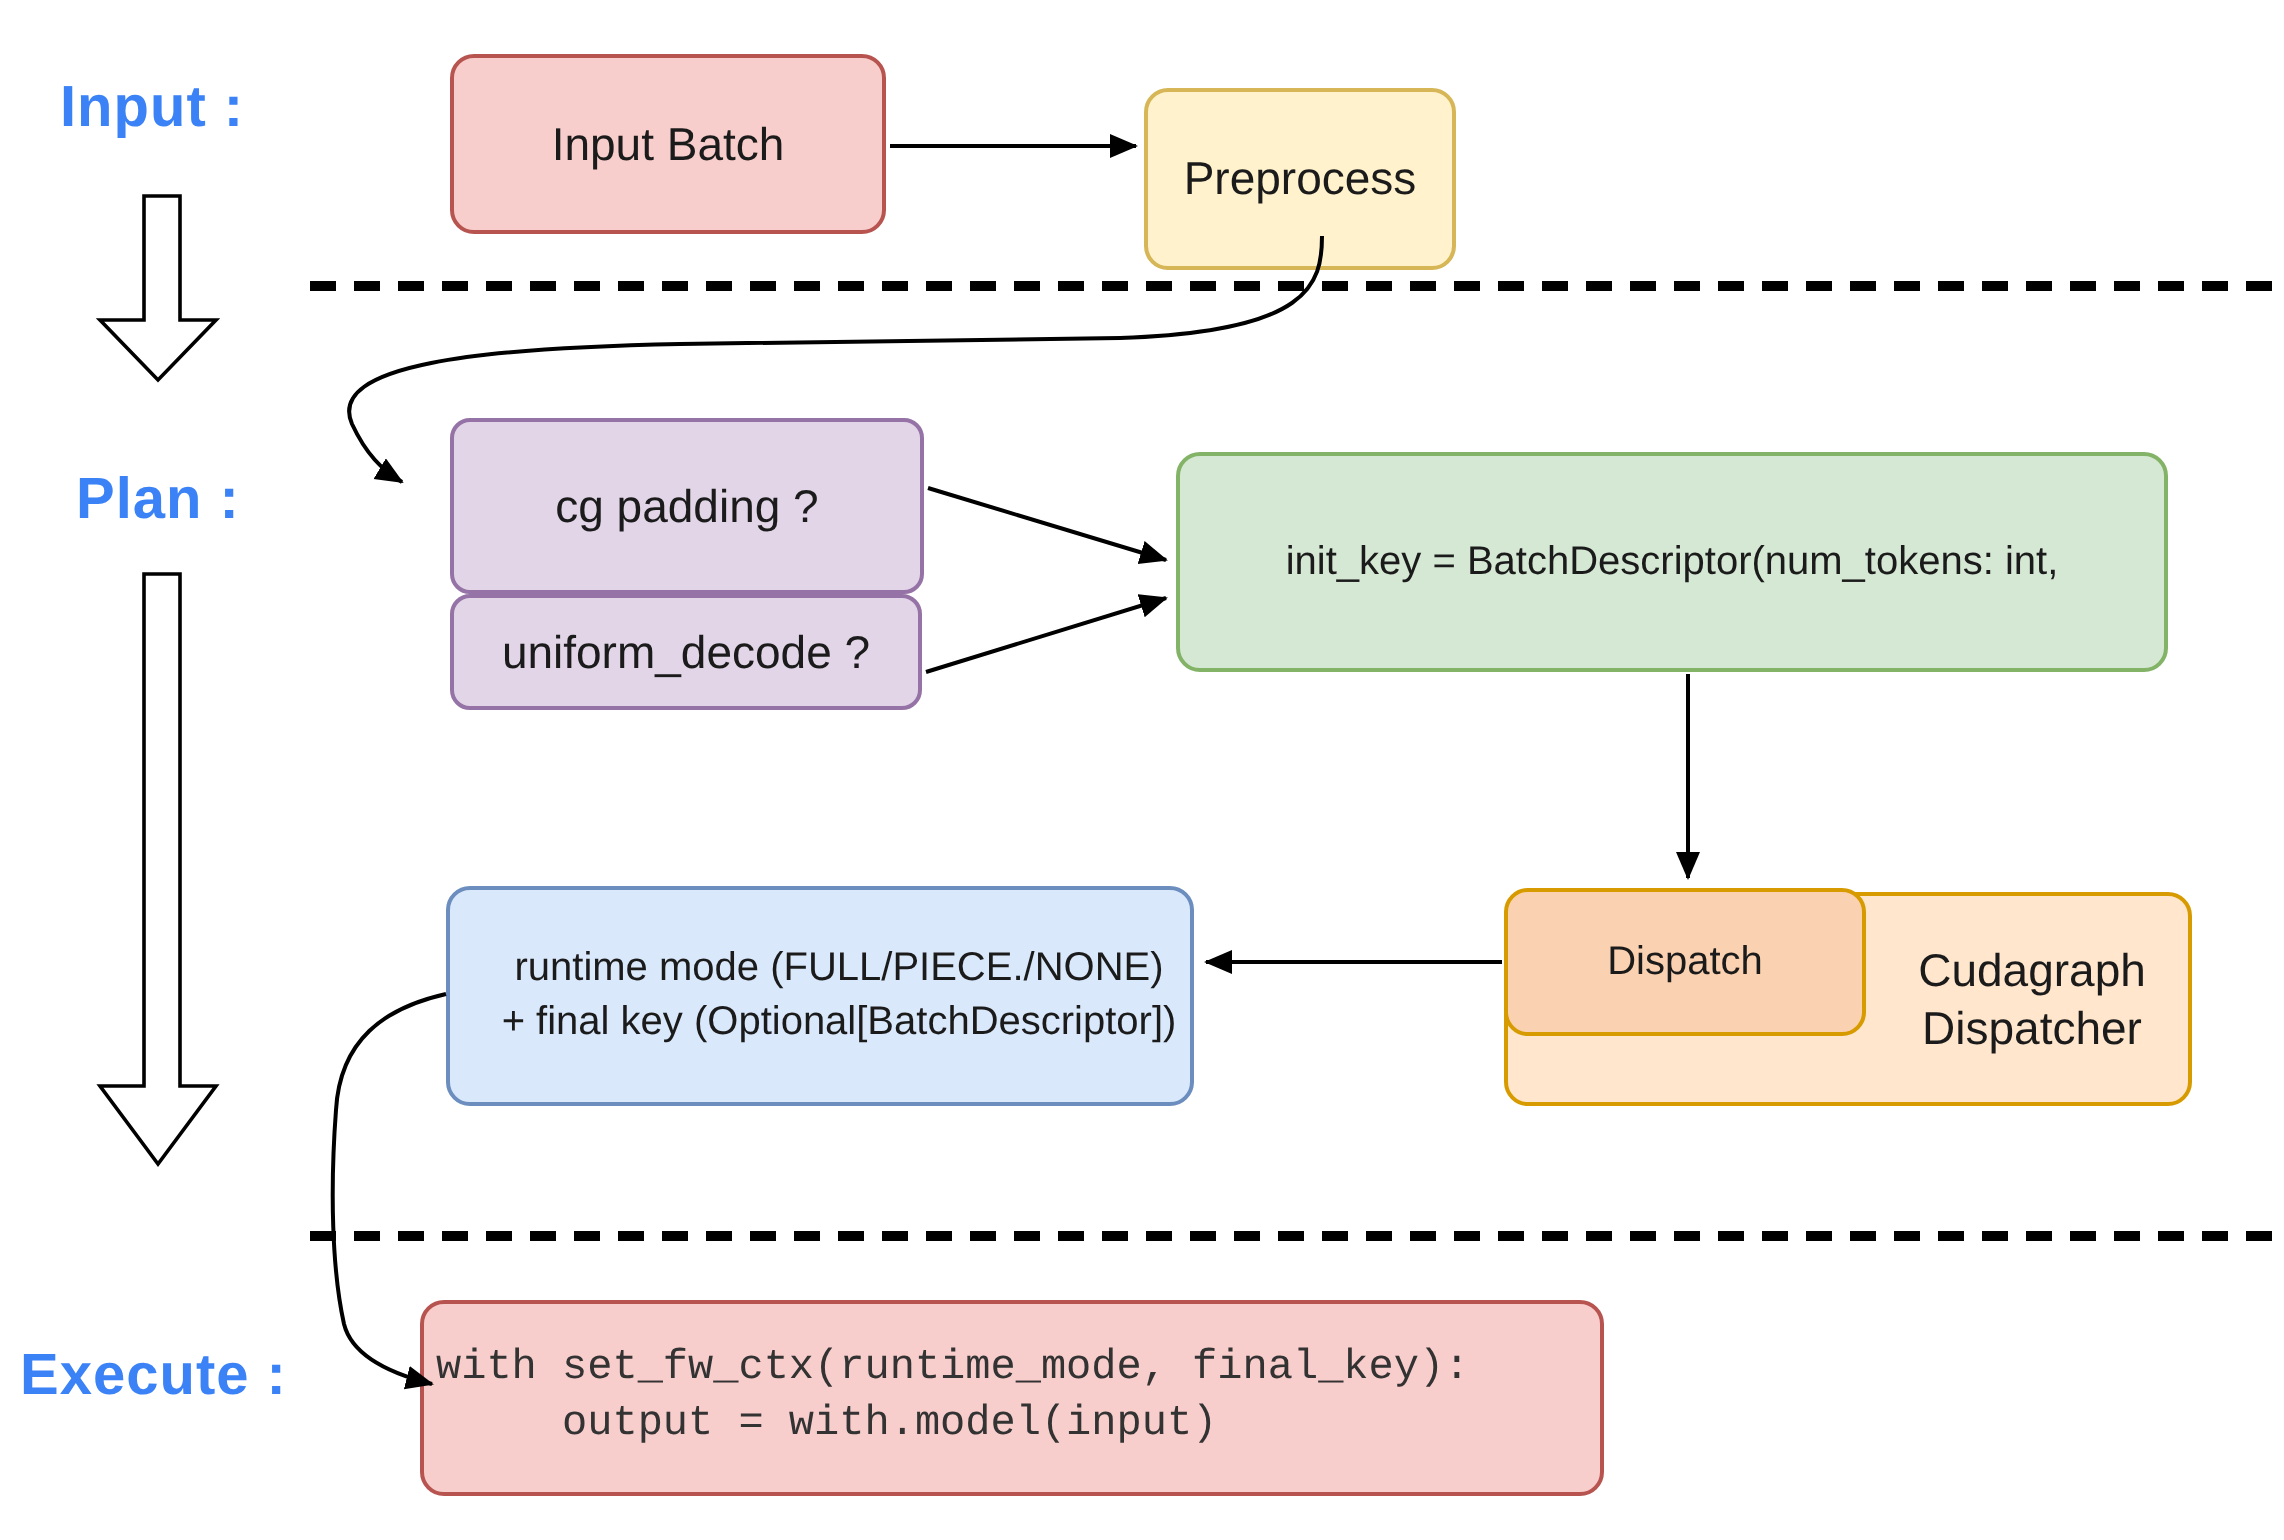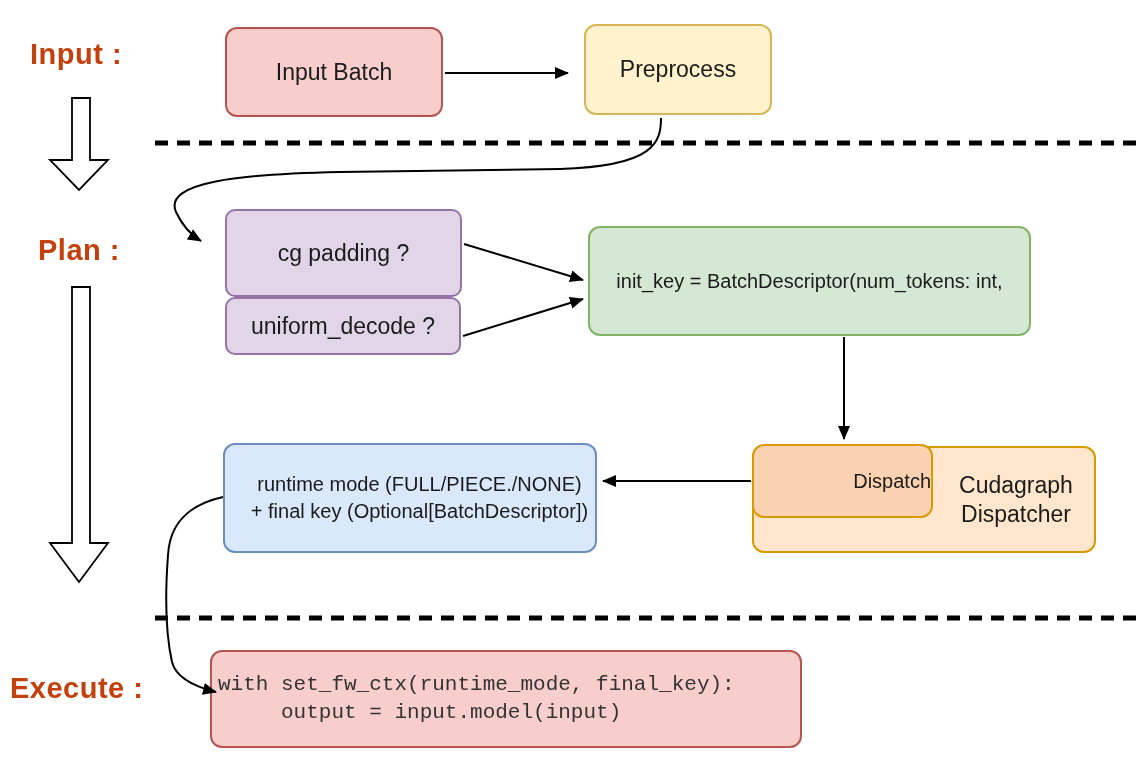--- a/index.html
+++ b/index.html
@@ -1,35 +1,35 @@
 <!DOCTYPE html>
 <html><head>
 <meta charset="utf-8">
 <style>
   html,body { margin:0; padding:0; background:#ffffff; }
   #canvas {
     position:relative; width:1142px; height:770px; background:#ffffff;
     font-family:"Liberation Sans", sans-serif; color:#1b1b1b; overflow:hidden;
   }
   .sec-label {
-    position:absolute; font-weight:bold; font-size:29px; color:#c2410c;
+    position:absolute; font-weight:bold; font-size:29px; color:#3b82f6;
     white-space:nowrap; letter-spacing:0.5px;
   }
   .node {
     position:absolute; box-sizing:border-box; border-radius:12px;
     display:flex; flex-direction:column; align-items:center; justify-content:center;
     text-align:center; font-size:23px; line-height:1.25;
   }
   .red    { background:#f8cecc; border:2px solid #b85450; }
   .yellow { background:#fff2cc; border:2px solid #d6b656; }
   .purple { background:#e1d5e7; border:2px solid #9673a6; }
   .green  { background:#d5e8d4; border:2px solid #82b366; }
   .blue   { background:#dae8fc; border:2px solid #6c8ebf;padding-left:19px; }
   .orange-outer { background:#ffe6cc; border:2px solid #d79b00; }
-  .orange-inner { background:#fbd2b1; border:2px solid #d79b00;align-items:flex-end; }
+  .orange-inner { background:#fbd2b1; border:2px solid #d79b00; }
   .two-line { font-size:20px; line-height:27px; }
   .code-box {
     align-items:flex-start; justify-content:center;
     font-family:"Liberation Mono","DejaVu Sans Mono", monospace;
     font-size:21px; line-height:28px; color:#333333;
     padding-left:6px; text-align:left;
   }
   .code-box .code-line { white-space:pre; }
   #overlay { position:absolute; left:0; top:0; width:1142px; height:770px; pointer-events:none; }
   .disp-label-wrap { position:absolute; left:180px; top:0; width:164px; height:103px;
@@ -41,49 +41,49 @@
 
 <div id="canvas">
 
   <div class="sec-label" style="left:30px; top:38px;">Input :</div>
   <div class="sec-label" style="left:38px; top:234px;">Plan :</div>
   <div class="sec-label" style="left:10px; top:672px;">Execute :</div>
 
   <div class="node red" style="left:225px; top:27px; width:218px; height:90px;">
     <span>Input Batch</span>
   </div>
-  <div class="node yellow" style="left:572px; top:24px; width:188px; height:91px;margin-left:12px;">
+  <div class="node yellow" style="left:572px; top:44px; width:156px; height:91px;">
     <span>Preprocess</span>
   </div>
 
   <div class="node purple" style="left:225px; top:209px; width:237px; height:88px; border-radius:10px;">
     <span>cg padding ?</span>
   </div>
   <div class="node purple" style="left:225px; top:297px; width:236px; height:58px; border-radius:10px;">
     <span>uniform_decode ?</span>
   </div>
-  <div class="node green two-line" style="left:588px; top:226px; width:443px; height:110px;">
+  <div class="node green two-line" style="left:588px; top:226px; width:496px; height:110px;">
     <span>init_key = BatchDescriptor(num_tokens: int,</span>
   </div>
 
   <div class="node orange-outer" style="left:752px; top:446px; width:344px; height:107px;">
     <div class="disp-label-wrap">Cudagraph Dispatcher</div>
   </div>
   <div class="node orange-inner" style="left:752px; top:444px; width:181px; height:74px; font-size:20px;">
     <span>Dispatch</span>
   </div>
 
   <div class="node blue two-line" style="left:223px; top:443px; width:374px; height:110px;">
     <span>runtime mode (FULL/PIECE./NONE)</span>
     <span>+ final key (Optional[BatchDescriptor])</span>
   </div>
 
   <div class="node red code-box" style="left:210px; top:650px; width:592px; height:98px;">
     <span class="code-line">with set_fw_ctx(runtime_mode, final_key):</span>
-    <span class="code-line">     output = input.model(input)</span>
+    <span class="code-line">     output = with.model(input)</span>
   </div>
 
   <svg id="overlay" viewBox="0 0 1142 770" xmlns="http://www.w3.org/2000/svg">
     <defs>
       <marker id="ah" markerUnits="userSpaceOnUse" markerWidth="16" markerHeight="14" refX="13" refY="6" orient="auto">
         <path d="M0,0 L14,6 L0,12 Z" fill="#000000"></path>
       </marker>
     </defs>
 
     <line x1="155" y1="143" x2="1137" y2="143" stroke="#000000" stroke-width="5" stroke-dasharray="13 9"></line>

